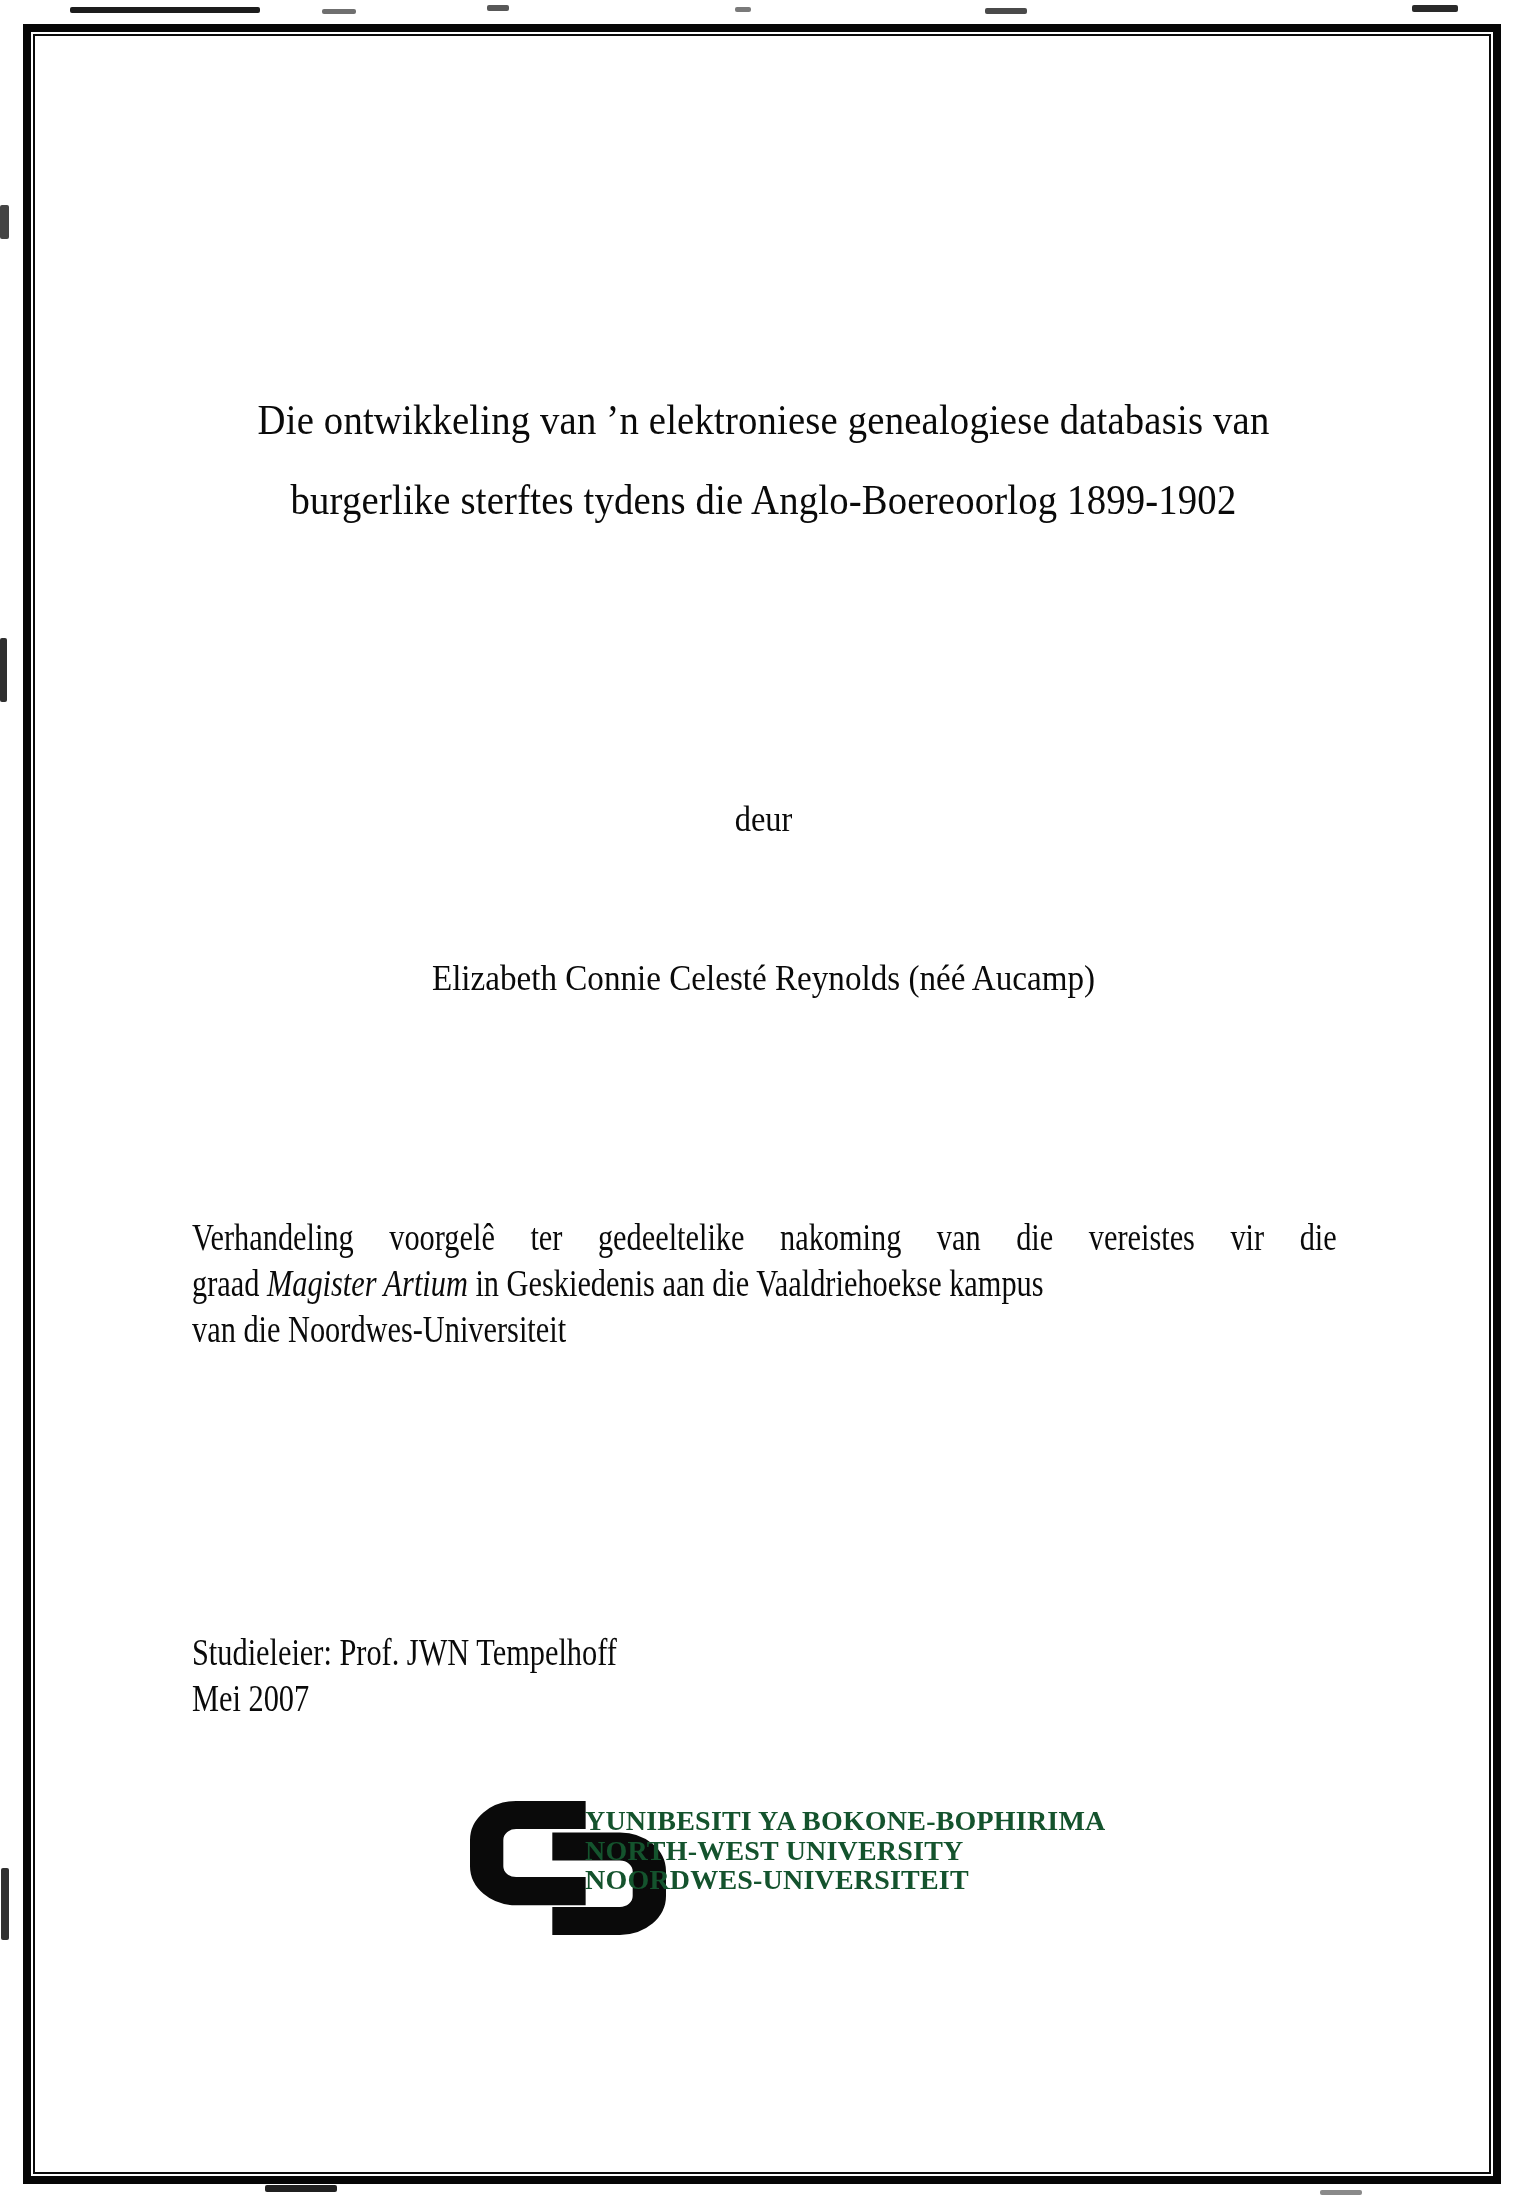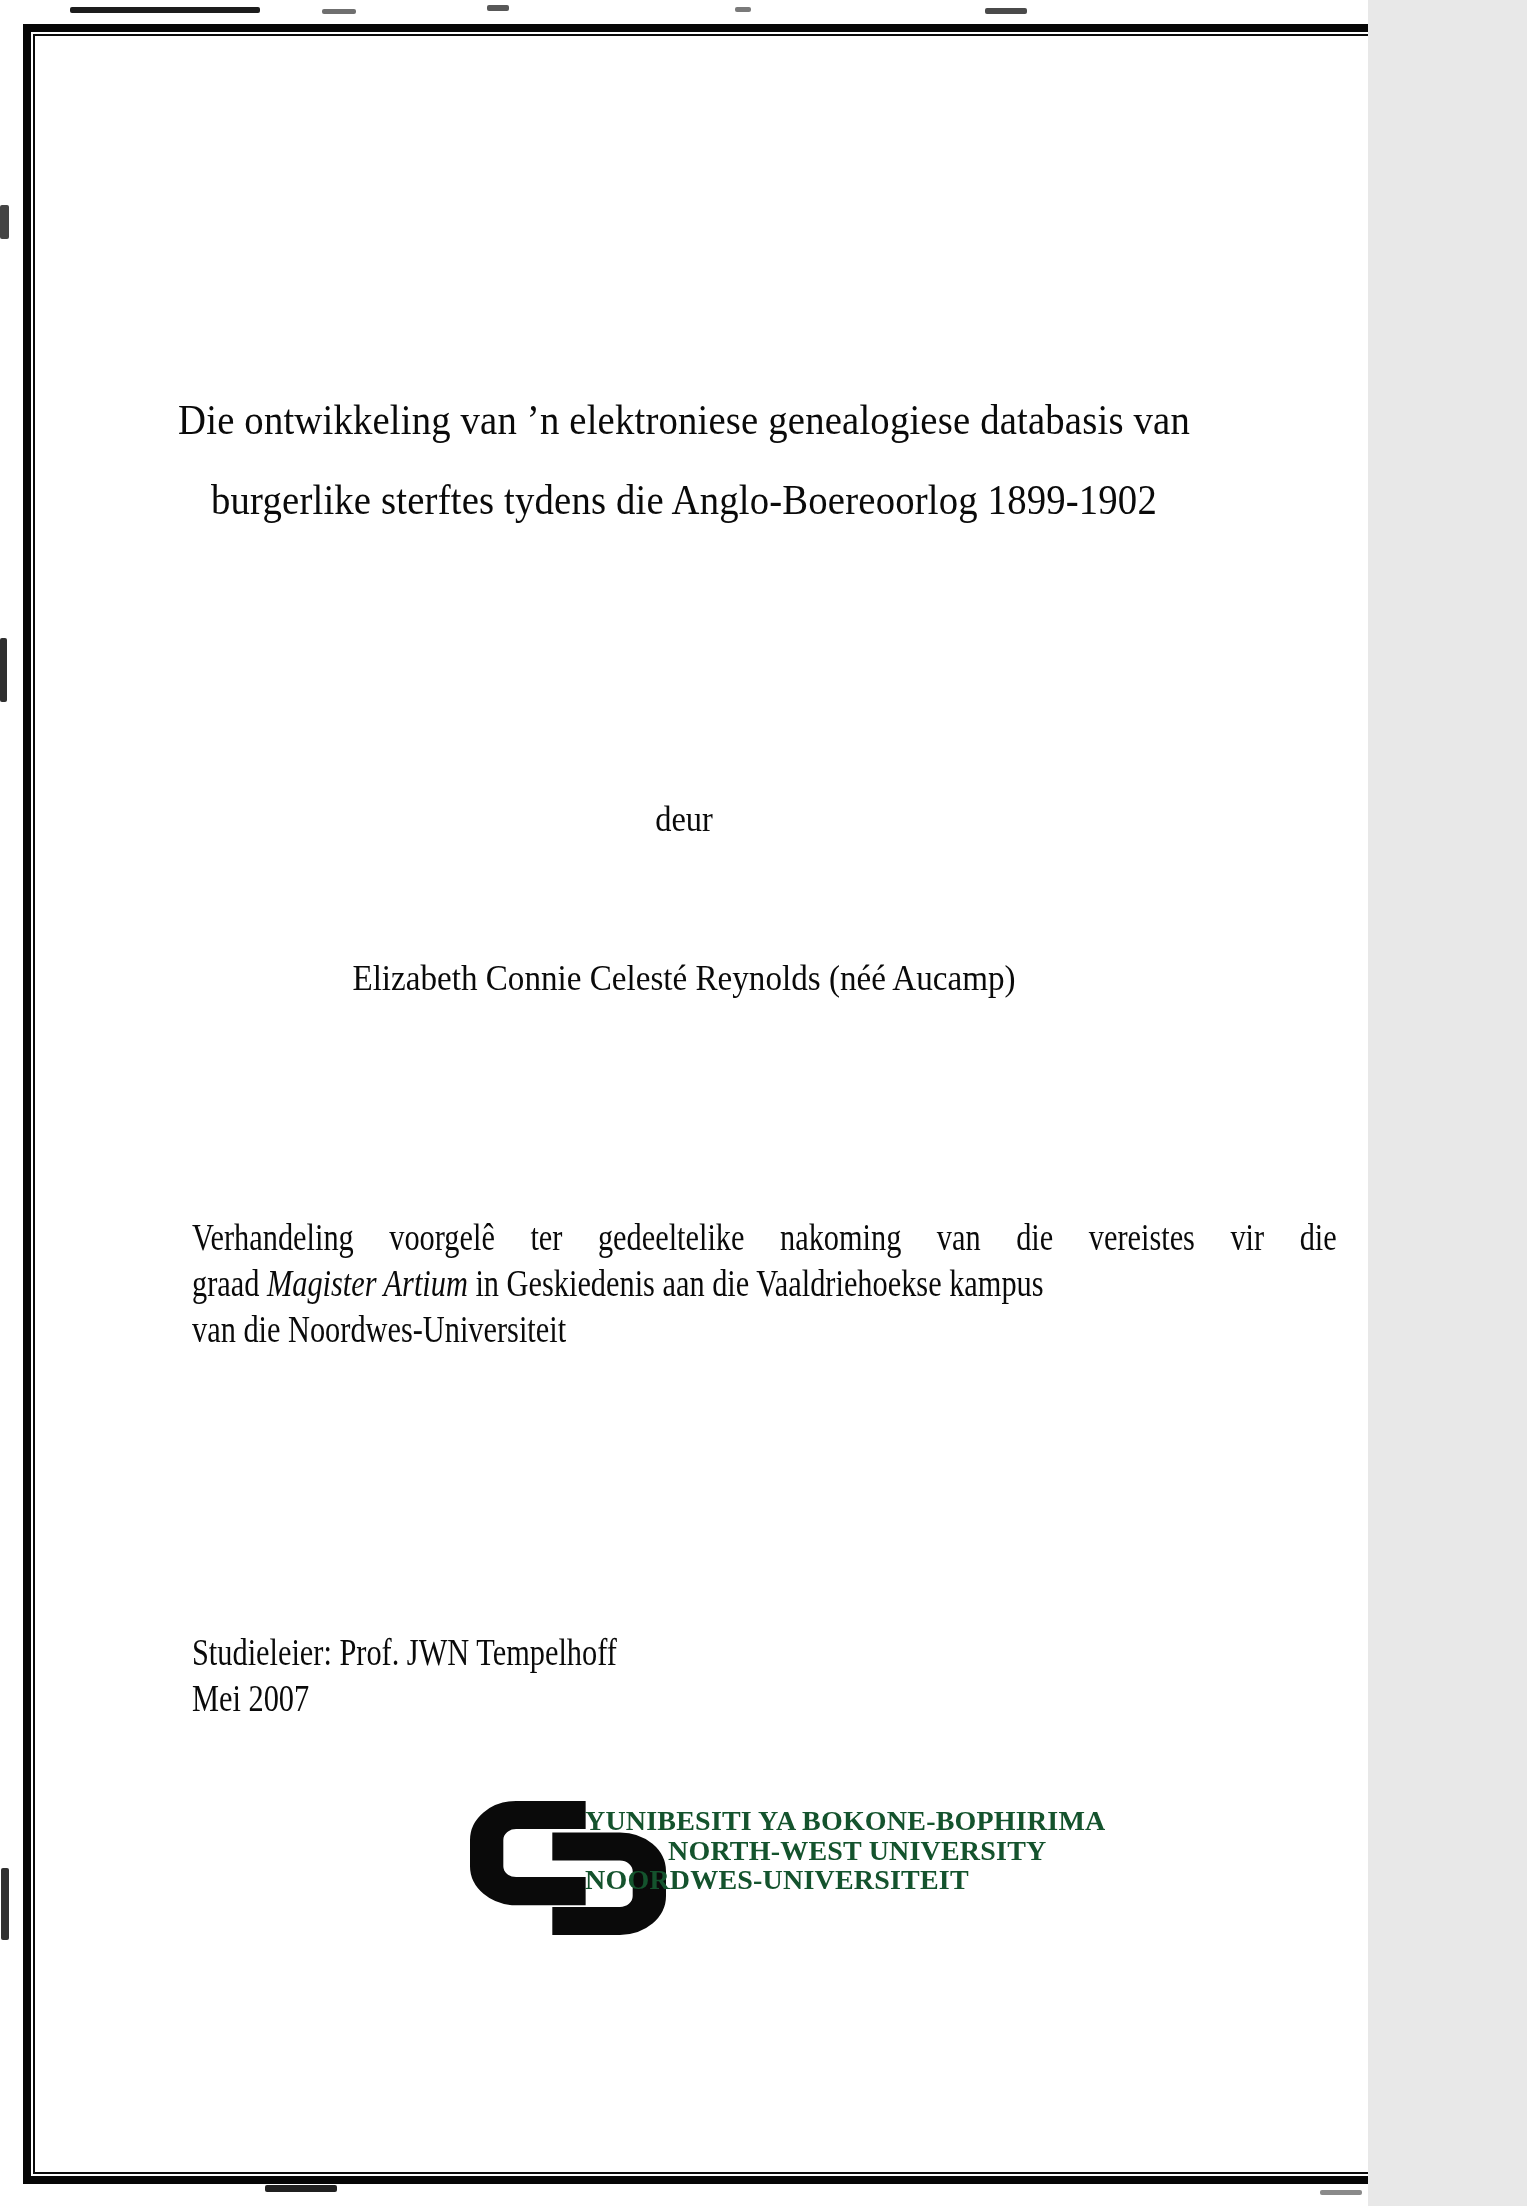--- a/index.html
+++ b/index.html
@@ -1,18 +1,18 @@
 <!DOCTYPE html>
 <html><head>
 <meta charset="utf-8">
 <style>
   html,body{margin:0;padding:0;background:#e8e8e8;}
   .page{
     position:relative;
-    width:1368px;height:2206px;
+    width:1527px;height:2206px;
     background:#ffffff;
     overflow:hidden;
     font-family:"Liberation Serif", serif;
     color:#0a0a0a;
   }
   
   .frame-outer{
     position:absolute;left:23px;top:24px;width:1478px;height:2160px;
     border:8px solid #060606;box-sizing:border-box;
   }
@@ -63,21 +63,21 @@
     transform:scaleX(0.82);transform-origin:0 0;
   }
   
   .logo-mark{position:absolute;left:470px;top:1801px;}
   .logo-text{
     position:absolute;left:585px;top:1806px;
     font-family:Liberation Serif, serif;font-weight:700;
     font-size:28px;line-height:29.5px;color:#14532d;
     letter-spacing:0.2px;white-space:nowrap;
   }
-  .logo-text .ind2{margin-left:83px;}
+  .logo-text .ind2{}
   .logo-text .ind3{}
 </style>
 </head>
 <body>
 
 <div class="page">
 
   <div class="artifact a1"></div>
   <div class="artifact a2"></div>
   <div class="artifact a3"></div>

